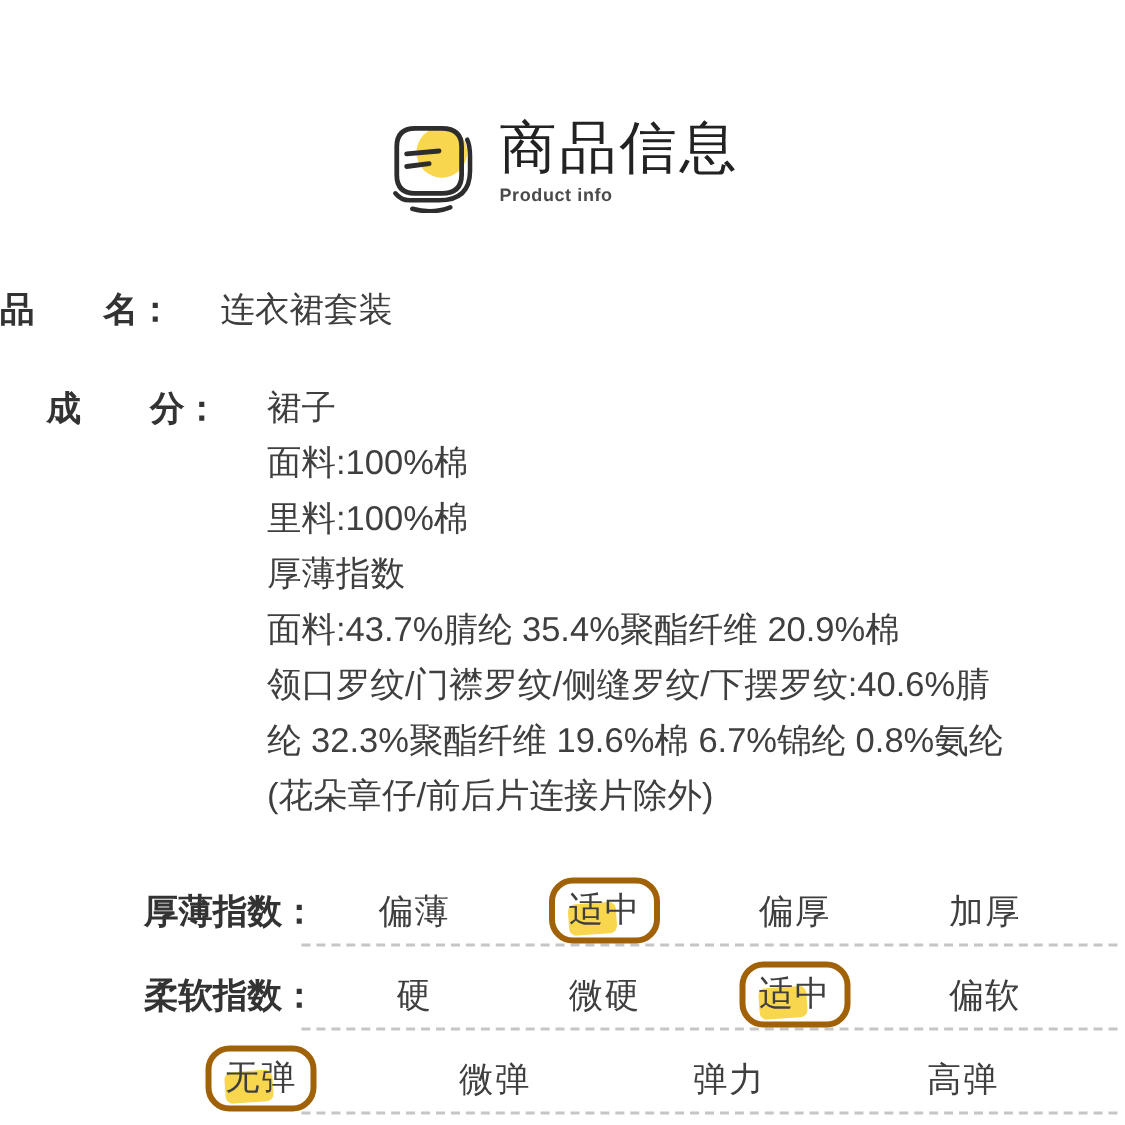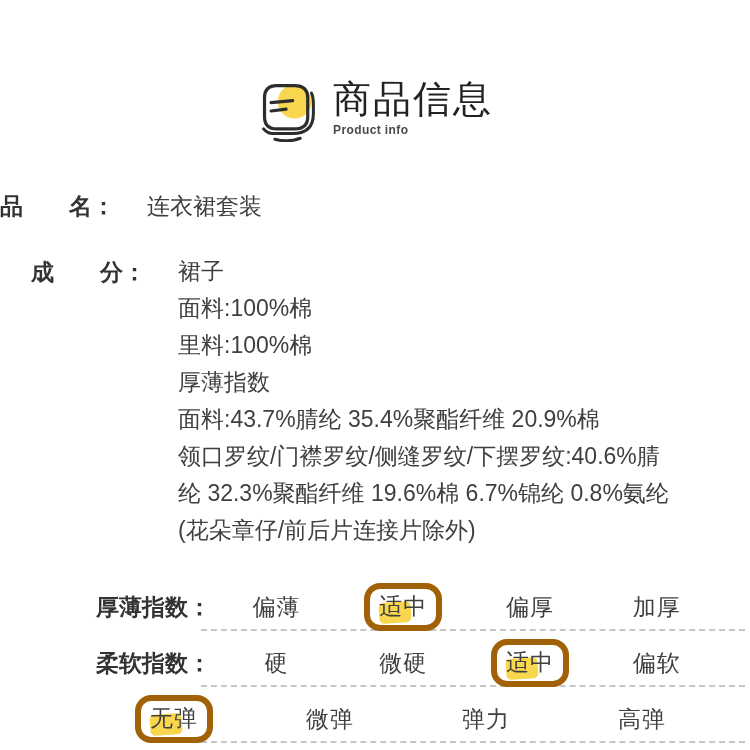--- a/index.html
+++ b/index.html
@@ -49,21 +49,21 @@
   }
   .opt-cell{flex:1;text-align:center;color:#3f3f3f;letter-spacing:1px;}
   .index-divider{
     border-top:2px dashed #c6c6c6;
     margin-left:153px;margin-right:5px;margin-bottom:10px;
     height:0;
   }
   
   .opt-box{
     position:relative;display:inline-block;
-    border:6px solid #a16207;border-radius:16px;
+    border:4px solid #a16207;border-radius:16px;
     padding:2px 9px 3px 9px;
   }
   .blob{
     position:absolute;left:9px;bottom:2px;
     width:32px;height:21px;
     background:var(--accent,#F8D64E);
     border-radius:5px;transform:rotate(-4deg);
   }
   .opt-text{position:relative;}
 </style>

